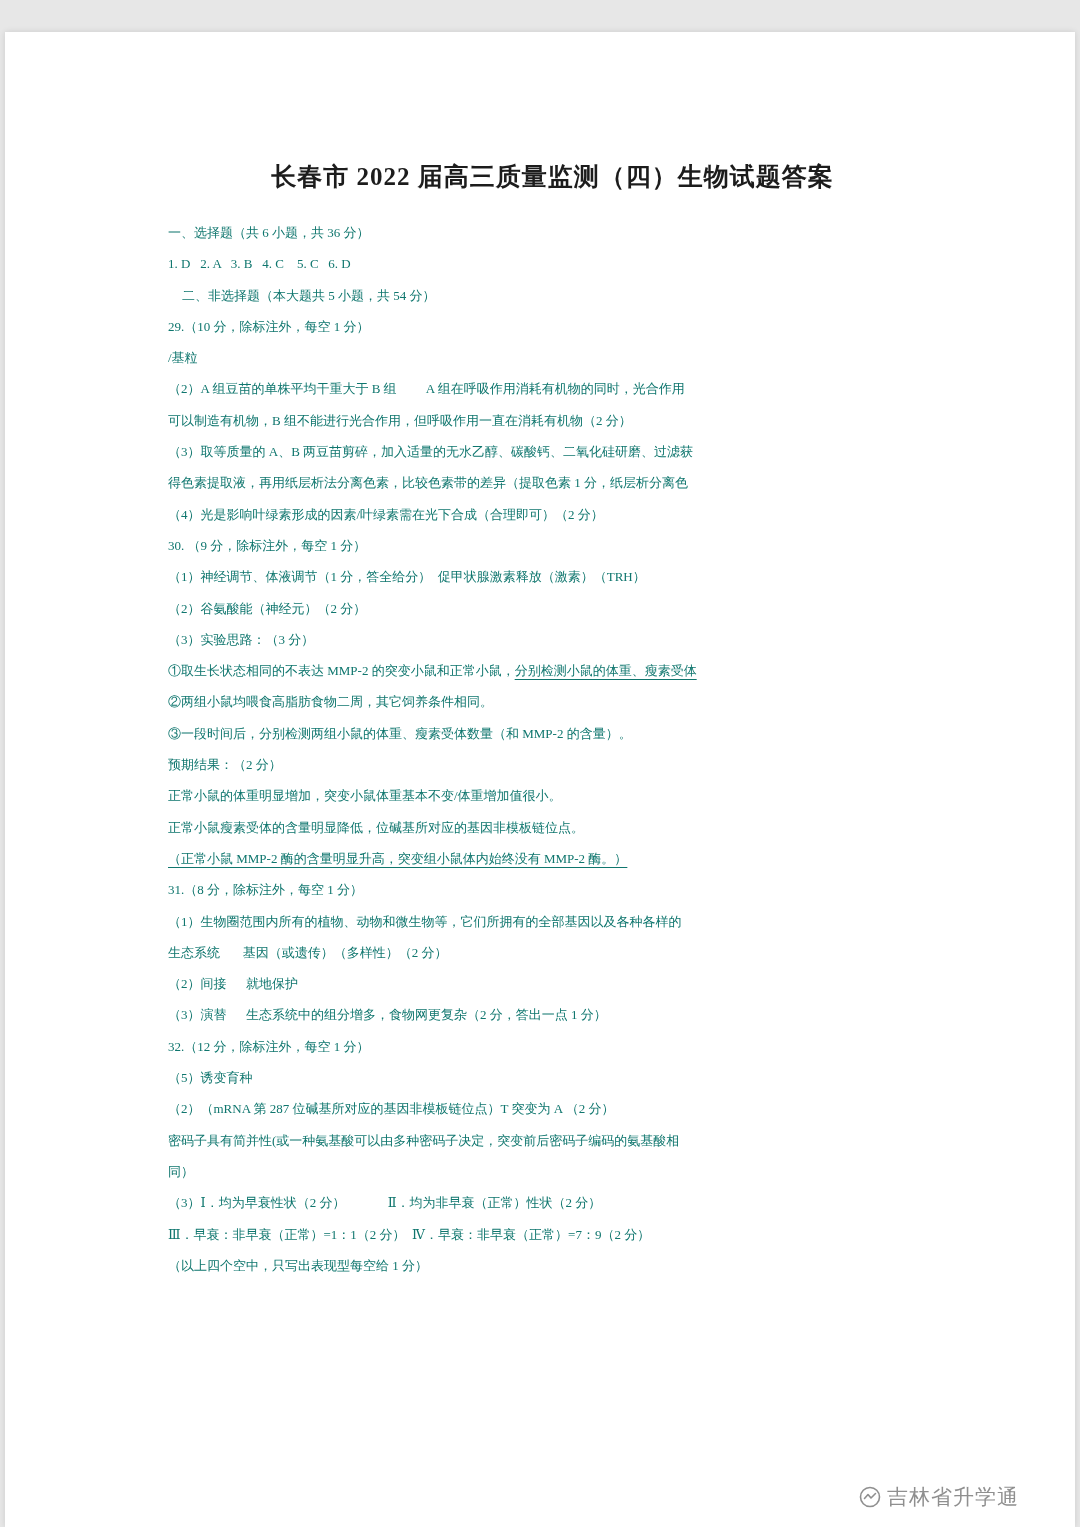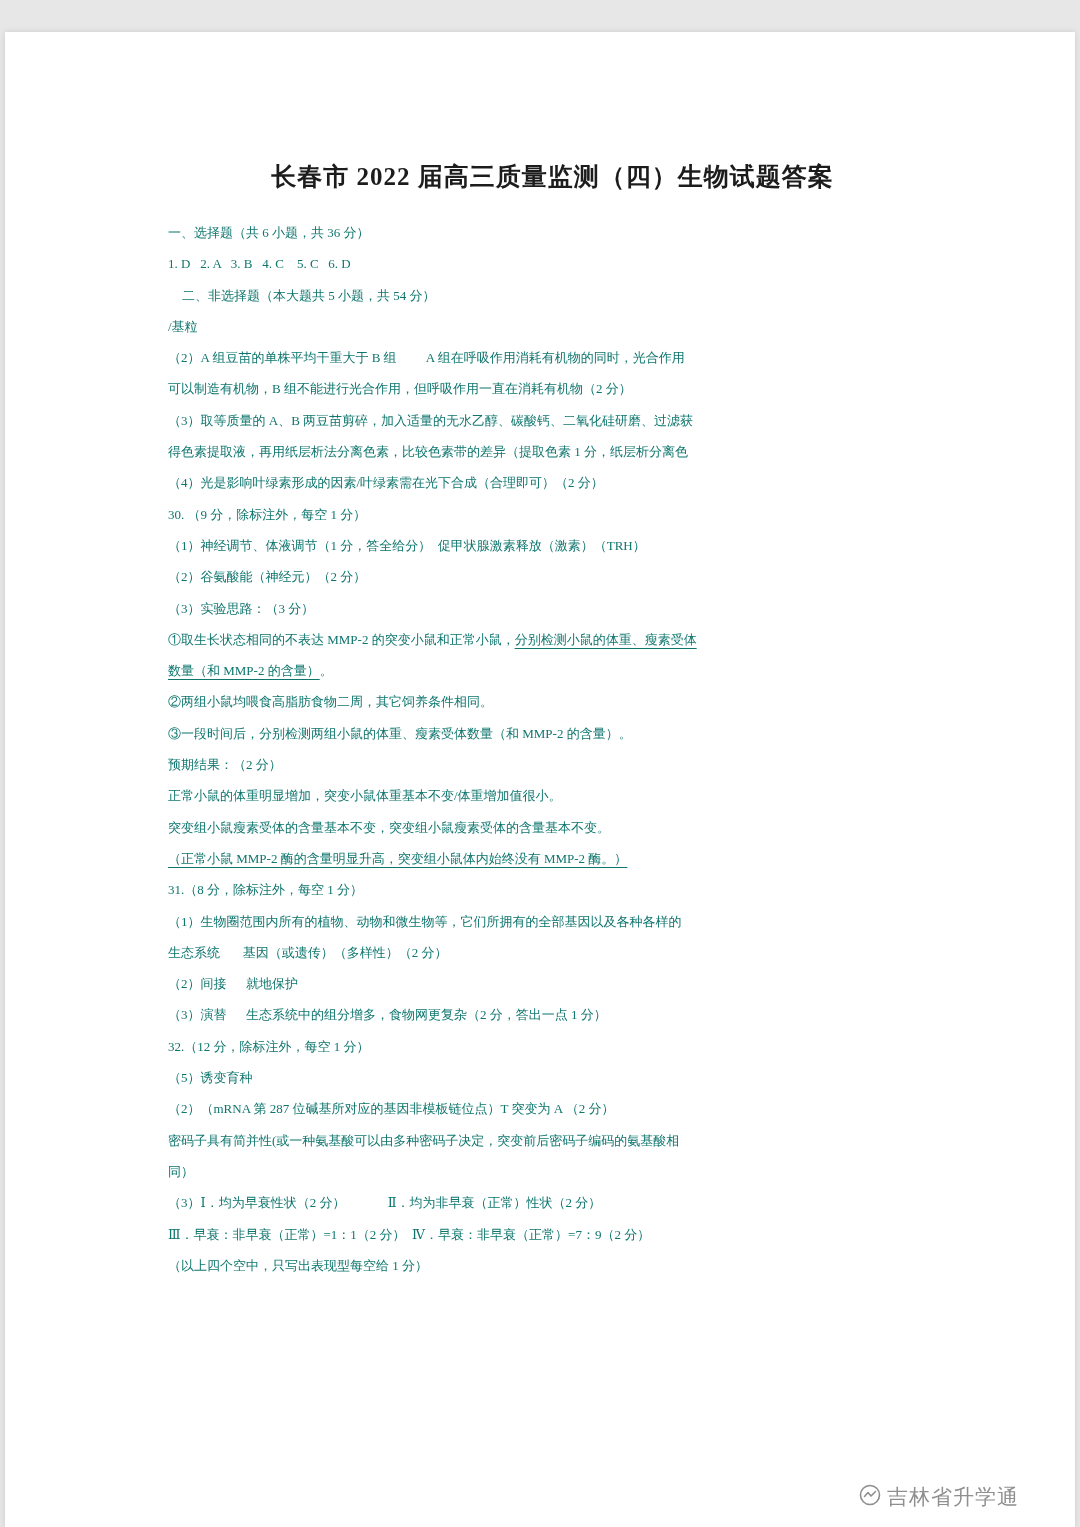--- a/index.html
+++ b/index.html
@@ -36,55 +36,56 @@
     color: #0f766e;
   }
   .u {
     text-decoration: underline;
     text-underline-offset: 4px;
   }
   .watermark {
     position: absolute;
     right: 56px; bottom: 16px;
     display: flex;
+    align-items: center;
     gap: 5px;
     color: #8f8f8f;
     font-size: 21px;
     letter-spacing: 1px;
   }
   .wm-icon { display: inline-flex; width: 24px; height: 24px; }
   .wm-icon svg { width: 100%; height: 100%; }
 </style>
 </head>
 <body>
 
 <div class="page">
   <div class="content">
     <h1 class="doc-title">长春市 2022 届高三质量监测（四）生物试题答案</h1>
     <div class="doc-body" id="doc-body">
         <div class="line"><span class="">一、选择题（共 6 小题，共 36 分）</span></div>
         <div class="line"><span class="">1. D   2. A   3. B   4. C    5. C   6. D</span></div>
         <div class="line" style="padding-left: 14px;"><span class="">二、非选择题（本大题共 5 小题，共 54 分）</span></div>
+        <div class="line"><span class="">29.（10 分，除标注外，每空 1 分）</span></div>
         <div class="line"><span class="">/基粒</span></div>
         <div class="line"><span class="">（2）A 组豆苗的单株平均干重大于 B 组         A 组在呼吸作用消耗有机物的同时，光合作用</span></div>
         <div class="line"><span class="">可以制造有机物，B 组不能进行光合作用，但呼吸作用一直在消耗有机物（2 分）</span></div>
         <div class="line"><span class="">（3）取等质量的 A、B 两豆苗剪碎，加入适量的无水乙醇、碳酸钙、二氧化硅研磨、过滤获</span></div>
         <div class="line"><span class="">得色素提取液，再用纸层析法分离色素，比较色素带的差异（提取色素 1 分，纸层析分离色</span></div>
         <div class="line"><span class="">（4）光是影响叶绿素形成的因素/叶绿素需在光下合成（合理即可）（2 分）</span></div>
         <div class="line"><span class="">30. （9 分，除标注外，每空 1 分）</span></div>
         <div class="line"><span class="">（1）神经调节、体液调节（1 分，答全给分）  促甲状腺激素释放（激素）（TRH）</span></div>
         <div class="line"><span class="">（2）谷氨酸能（神经元）（2 分）</span></div>
         <div class="line"><span class="">（3）实验思路：（3 分）</span></div>
         <div class="line"><span class="">①取生长状态相同的不表达 MMP-2 的突变小鼠和正常小鼠，</span><span class="u">分别检测小鼠的体重、瘦素受体</span></div>
-        <div class="line"><span class="u">数量（和 MMP-2 的含量）</span><span class="">。</span></div>
         <div class="line"><span class="">②两组小鼠均喂食高脂肪食物二周，其它饲养条件相同。</span></div>
         <div class="line"><span class="">③一段时间后，分别检测两组小鼠的体重、瘦素受体数量（和 MMP-2 的含量）。</span></div>
         <div class="line"><span class="">预期结果：（2 分）</span></div>
         <div class="line"><span class="">正常小鼠的体重明显增加，突变小鼠体重基本不变/体重增加值很小。</span></div>
-        <div class="line"><span class="">突变组小鼠瘦素受体的含量基本不变，突变组小鼠瘦素受体的含量基本不变。</span></div>
+        <div class="line"><span class="">正常小鼠瘦素受体的含量明显降低，位碱基所对应的基因非模板链位点。</span></div>
         <div class="line"><span class="u">（正常小鼠 MMP-2 酶的含量明显升高，突变组小鼠体内始终没有 MMP-2 酶。）</span></div>
         <div class="line"><span class="">31.（8 分，除标注外，每空 1 分）</span></div>
         <div class="line"><span class="">（1）生物圈范围内所有的植物、动物和微生物等，它们所拥有的全部基因以及各种各样的</span></div>
         <div class="line"><span class="">生态系统       基因（或遗传）（多样性）（2 分）</span></div>
         <div class="line"><span class="">（2）间接      就地保护</span></div>
         <div class="line"><span class="">（3）演替      生态系统中的组分增多，食物网更复杂（2 分，答出一点 1 分）</span></div>
         <div class="line"><span class="">32.（12 分，除标注外，每空 1 分）</span></div>
         <div class="line"><span class="">（5）诱变育种</span></div>
         <div class="line"><span class="">（2）（mRNA 第 287 位碱基所对应的基因非模板链位点）T 突变为 A （2 分）</span></div>
         <div class="line"><span class="">密码子具有简并性(或一种氨基酸可以由多种密码子决定，突变前后密码子编码的氨基酸相</span></div>

